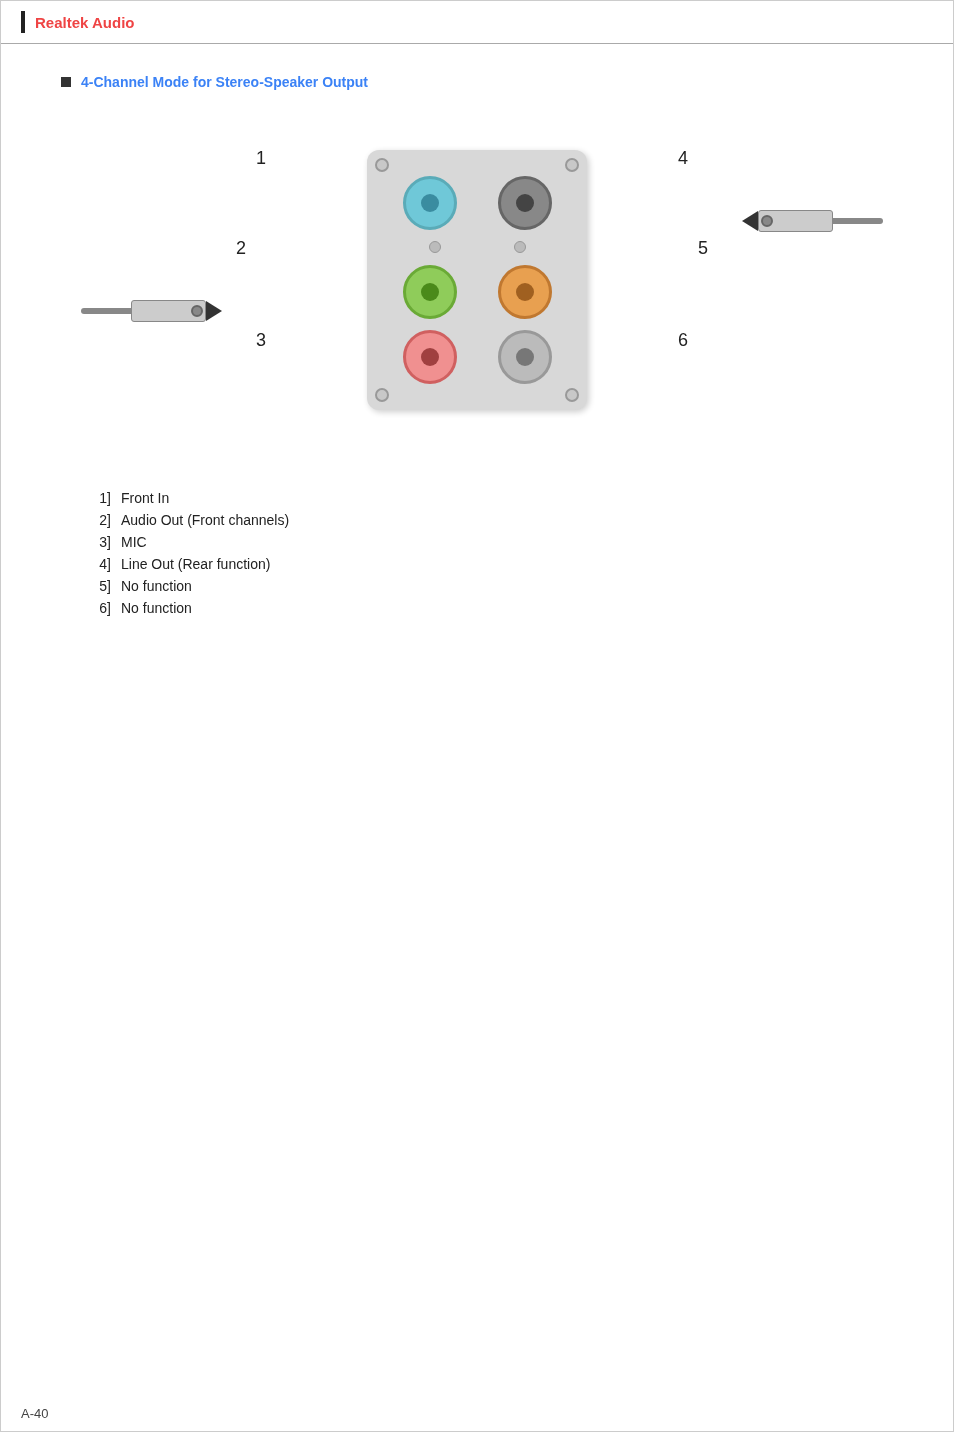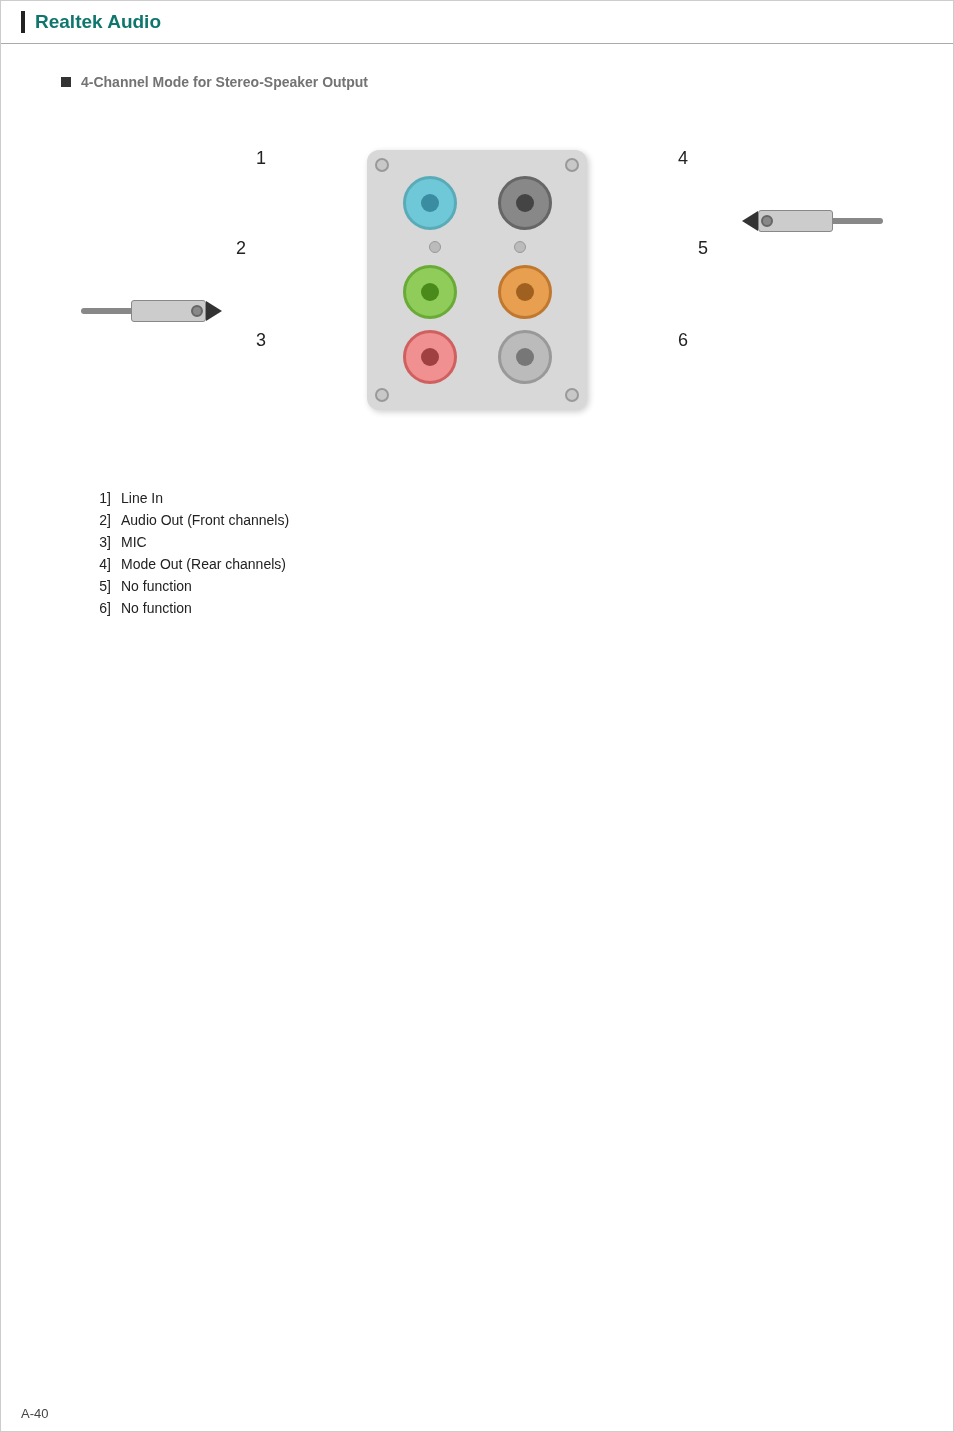--- a/index.html
+++ b/index.html
@@ -26,34 +26,34 @@
       background: #fff;
     }
     .header-accent {
       width: 4px;
       height: 22px;
       background: #222;
       margin-right: 10px;
       display: inline-block;
     }
     .header-title {
-      font-size: 19px;
+      font-size: 15px;
       font-weight: bold;
-      color: #0f766e;
+      color: #ef4444;
     }
     .content {
       padding: 30px 60px 60px 60px;
     }
     .section-title {
       display: flex;
       align-items: center;
       margin-bottom: 30px;
       font-size: 14px;
       font-weight: bold;
-      color: #737373;
+      color: #3b82f6;
     }
     .bullet-square {
       width: 10px;
       height: 10px;
       background: #333;
       display: inline-block;
       margin-right: 10px;
       flex-shrink: 0;
     }
     .diagram-area {
@@ -263,33 +263,33 @@
           <div class="port port-gray">
             <div class="port-inner"></div>
           </div>
         </div>
       </div>
     </div>
 
     <div class="legend-list">
     <div class="legend-item">
           <span class="legend-num">1]</span>
-          <span>Line In</span>
+          <span>Front In</span>
         </div>
         <div class="legend-item">
           <span class="legend-num">2]</span>
           <span>Audio Out (Front channels)</span>
         </div>
         <div class="legend-item">
           <span class="legend-num">3]</span>
           <span>MIC</span>
         </div>
         <div class="legend-item">
           <span class="legend-num">4]</span>
-          <span>Mode Out (Rear channels)</span>
+          <span>Line Out (Rear function)</span>
         </div>
         <div class="legend-item">
           <span class="legend-num">5]</span>
           <span>No function</span>
         </div>
         <div class="legend-item">
           <span class="legend-num">6]</span>
           <span>No function</span>
         </div>
       </div>

